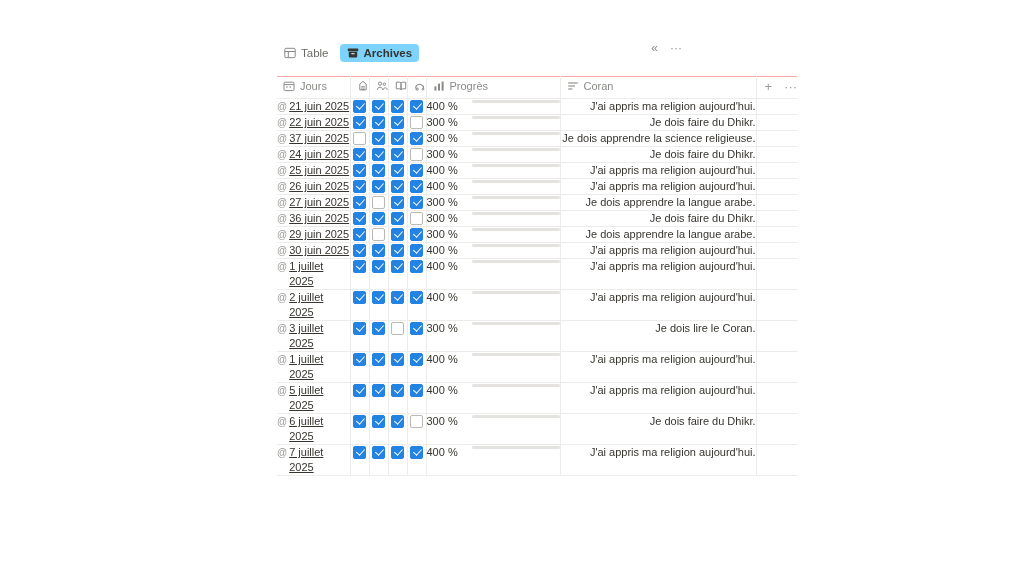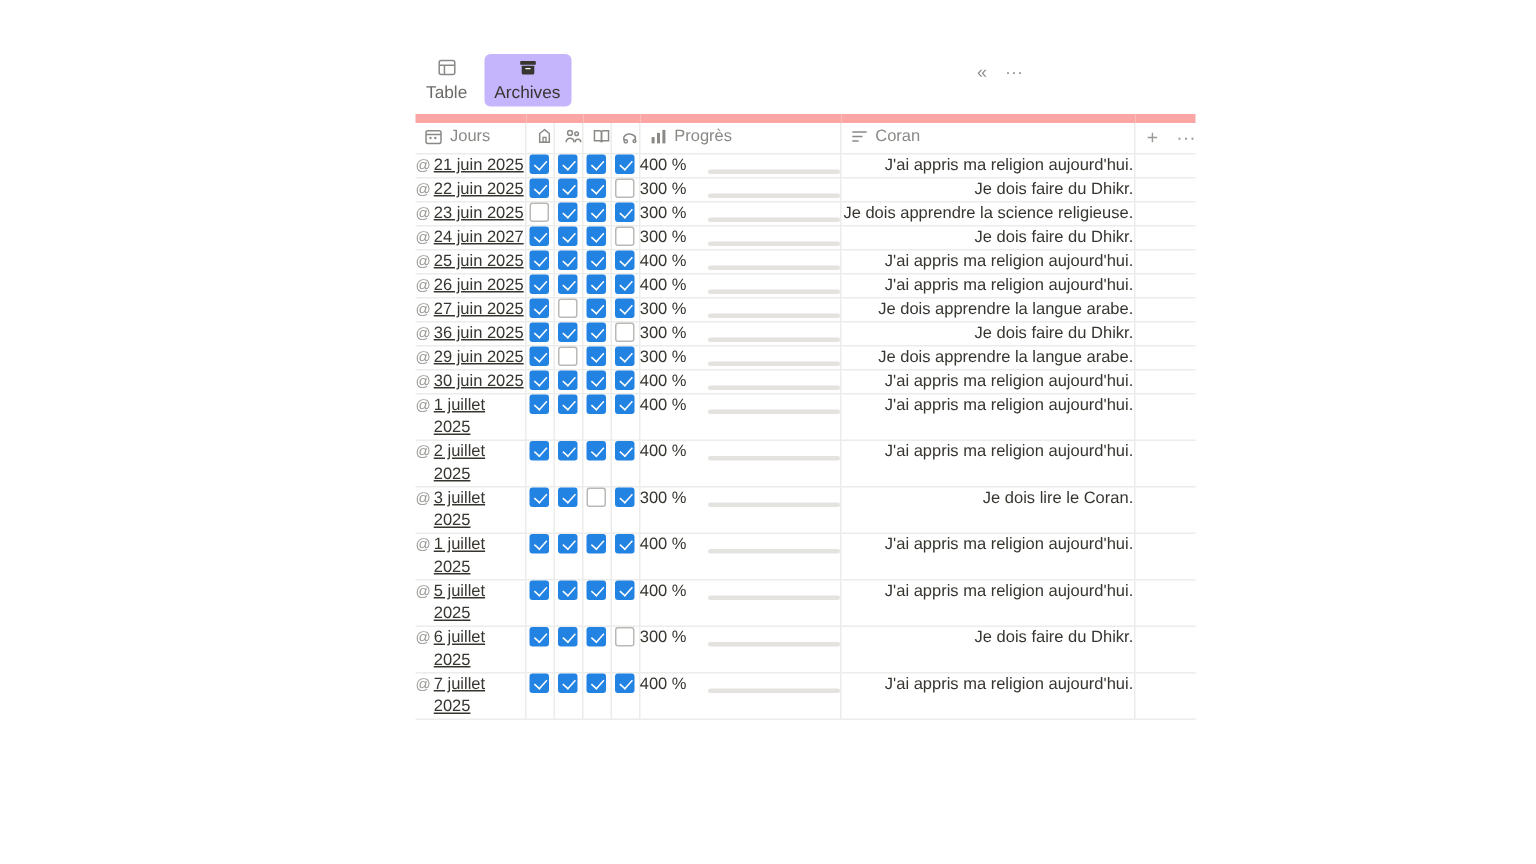--- a/index.html
+++ b/index.html
@@ -35,26 +35,25 @@
   .viewtab {
     display: flex;
     align-items: center;
     gap: 5px;
     padding: 3px 7px;
     border-radius: 4px;
     font-size: 11.5px;
     color: #6b6a66;
     cursor: pointer;
     white-space: nowrap;
-    flex-direction: column;
   }
   .viewtab.active {
-    background: #c4b5fd;
+    background: #7dd3fc;
     color: #37352f;
-    font-weight: 400;
+    font-weight: 700;
   }
   .viewtab .ic { display: inline-flex; width: 12px; height: 12px; align-items: center; justify-content: center; }
   .viewbar-right {
     position: absolute;
     right: 115px;
     top: 2px;
     display: flex;
     align-items: center;
     gap: 12px;
     color: #8f8e8a;
@@ -75,21 +74,21 @@
     padding: 0;
     vertical-align: top;
   }
   table.db th {
     font-weight: 400;
     font-size: 11px;
     color: #8a8986;
     text-align: left;
     height: 22px;
     padding: 3px 6px 4px 6px;
-    border-top: 6px solid #fca5a5;
+    border-top: 1px solid #fca5a5;
     white-space: nowrap;
   }
   table.db th:last-child, table.db td:last-child { border-right: none; }
   .colhead {
     display: flex;
     align-items: center;
     gap: 5px;
   }
   .colhead .ic { display: inline-flex; width: 12px; height: 12px; align-items: center; justify-content: center; flex: none; }
   .colhead-right {
@@ -137,21 +136,21 @@
     left: 3.6px; top: 0.8px;
     width: 3.5px; height: 7px;
     border: solid #ffffff;
     border-width: 0 1.7px 1.7px 0;
     transform: rotate(42deg);
   }
 
   
   .prog-wrap {
     display: flex;
-    align-items: flex-end;
+    align-items: flex-start;
     gap: 14px;
     padding-top: 1px;
   }
   .prog-val { font-size: 11px; color: #37352f; white-space: nowrap; }
   .prog-track {
     flex: 1;
     height: 3px;
     background: #e4e3e0;
     border-radius: 2px;
     overflow: hidden;
@@ -341,21 +340,21 @@
             </td>
             <td class="cell">
               <div class="rappel">Je dois faire du Dhikr.</div>
             </td>
             <td class="cell">&nbsp;</td>
           </tr>
           <tr>
             <td class="cell">
               <div class="day">
                 <span class="at">@</span>
-                <span class="day-text">23 juin 2025</span>
+                <span class="day-text">37 juin 2025</span>
               </div>
             </td>
             <td class="cell center"><span class="cb"></span></td>
             <td class="cell center"><span class="cb on"></span></td>
             <td class="cell center"><span class="cb on"></span></td>
             <td class="cell center"><span class="cb on"></span></td>
             <td class="cell">
               <div class="prog-wrap">
                 <span class="prog-val">300 %</span>
                 <span class="prog-track"><span class="prog-fill" style="width:100%"></span></span>
@@ -363,21 +362,21 @@
             </td>
             <td class="cell">
               <div class="rappel">Je dois apprendre la science religieuse.</div>
             </td>
             <td class="cell">&nbsp;</td>
           </tr>
           <tr>
             <td class="cell">
               <div class="day">
                 <span class="at">@</span>
-                <span class="day-text">24 juin 2027</span>
+                <span class="day-text">24 juin 2025</span>
               </div>
             </td>
             <td class="cell center"><span class="cb on"></span></td>
             <td class="cell center"><span class="cb on"></span></td>
             <td class="cell center"><span class="cb on"></span></td>
             <td class="cell center"><span class="cb"></span></td>
             <td class="cell">
               <div class="prog-wrap">
                 <span class="prog-val">300 %</span>
                 <span class="prog-track"><span class="prog-fill" style="width:100%"></span></span>

